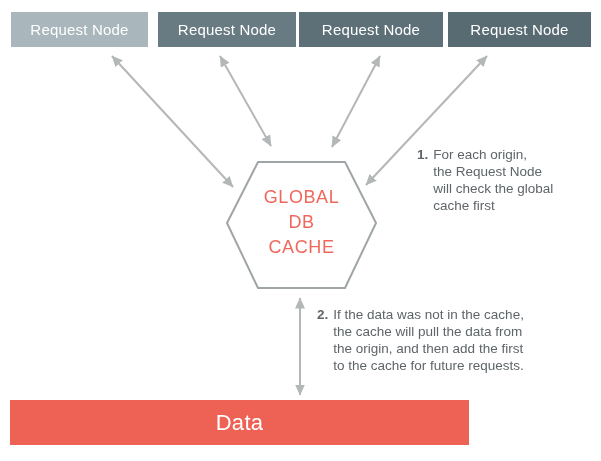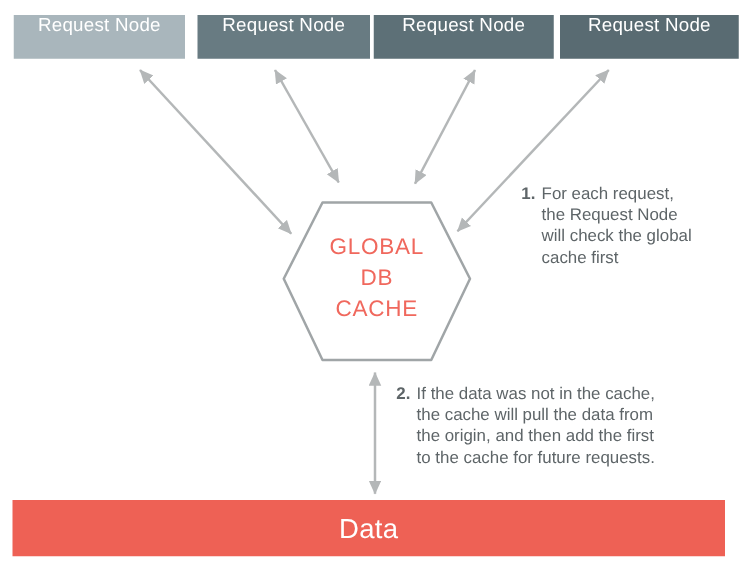--- a/index.html
+++ b/index.html
@@ -15,20 +15,21 @@
     font-family: "Liberation Sans", sans-serif;
     overflow: hidden;
   }
 
   
   .node {
     position: absolute;
     top: 12px;
     height: 35px;
     display: flex;
+    align-items: center;
     justify-content: center;
     color: var(--node-text, #ffffff);
     font-size: 15px;
     letter-spacing: 0.2px;
   }
   .node-1 { left: 11px;  width: 137px; background: var(--node1-bg, #a9b6bc); }
   .node-2 { left: 158px; width: 138px; background: var(--node2-bg, #687b82); }
   .node-3 { left: 299px; width: 144px; background: var(--node3-bg, #5d7077); }
   .node-4 { left: 448px; width: 143px; background: var(--node4-bg, #596b72); }
 
@@ -85,21 +86,21 @@
     white-space: pre-line;
   }
   .annotation-1 { left: 417px; top: 146px; width: 175px; }
   .annotation-2 { left: 317px; top: 306px; width: 265px; }
 
   
   .data-bar {
     position: absolute;
     left: 10px;
     top: 400px;
-    width: 570px;
+    width: 459px;
     height: 45px;
     background: var(--data-bar-bg, #ee6155);
     display: flex;
     align-items: center;
     justify-content: center;
     color: var(--data-bar-text, #ffffff);
     font-size: 22px;
     letter-spacing: 0.3px;
   }
 </style>
@@ -134,21 +135,21 @@
   <div class="node node-4">
     <span>Request Node</span>
   </div>
 
   <div class="hex-label">GLOBAL
 DB
 CACHE</div>
 
   <div class="annotation annotation-1">
     <span class="num">1.</span>
-    <span class="body">For each request,
+    <span class="body">For each origin,
 the Request Node
 will check the global
 cache first</span>
   </div>
 
   <div class="annotation annotation-2">
     <span class="num">2.</span>
     <span class="body">If the data was not in the cache,
 the cache will pull the data from
 the origin, and then add the first

